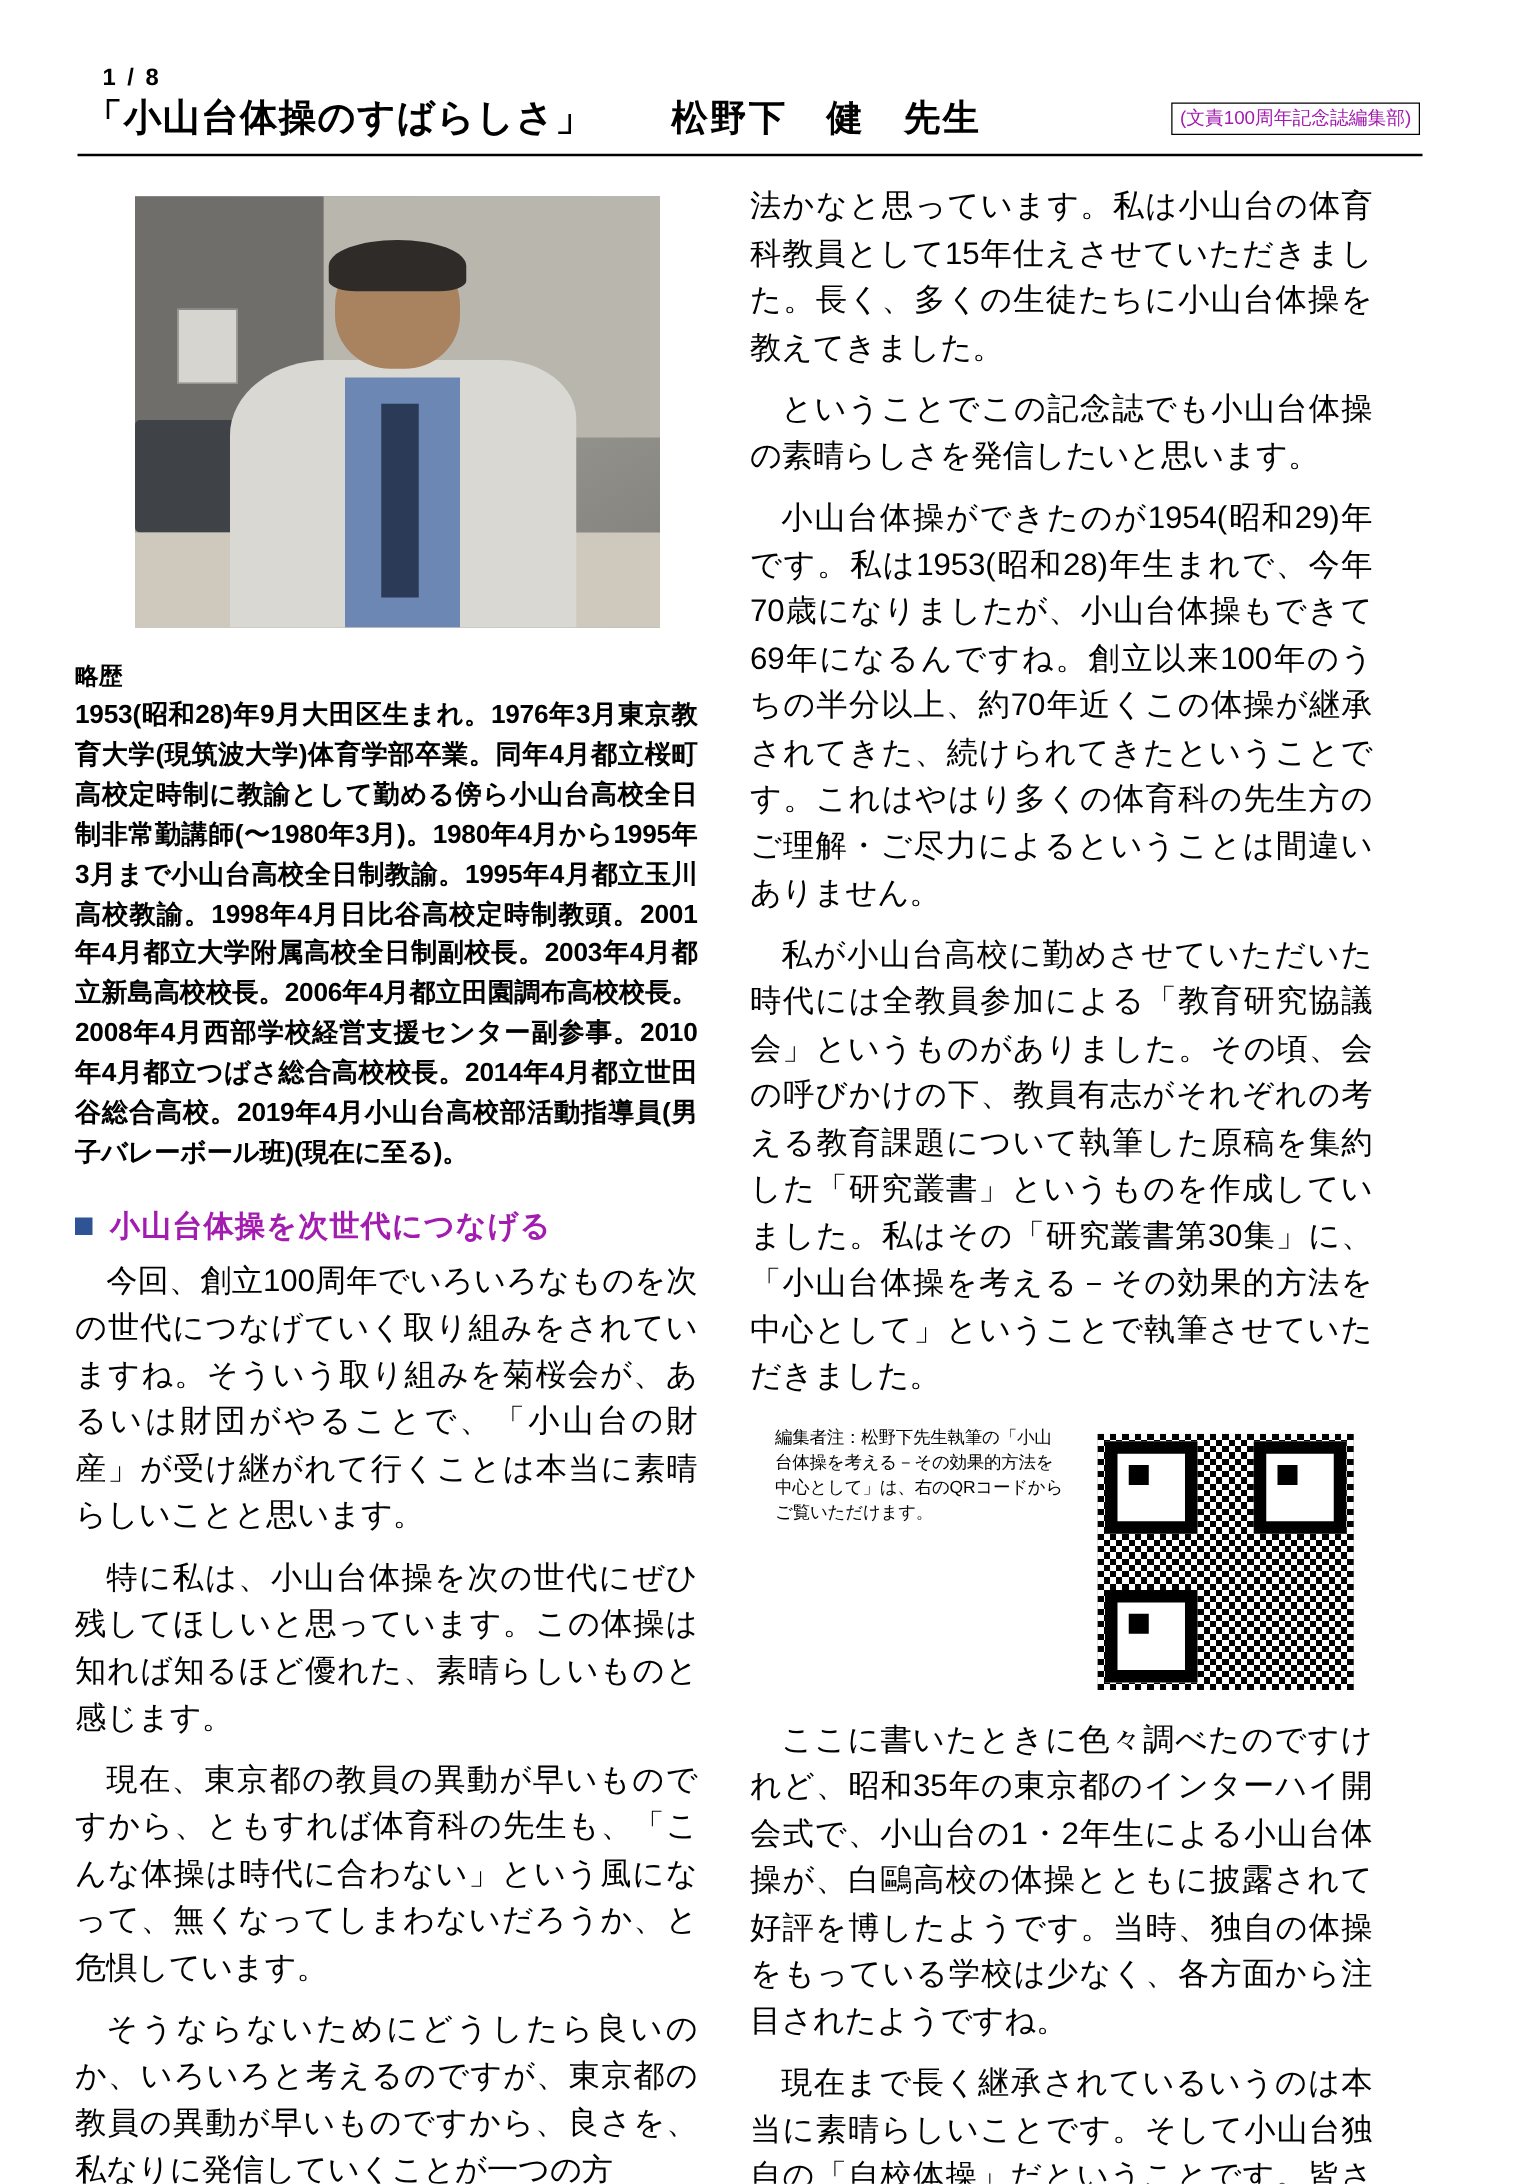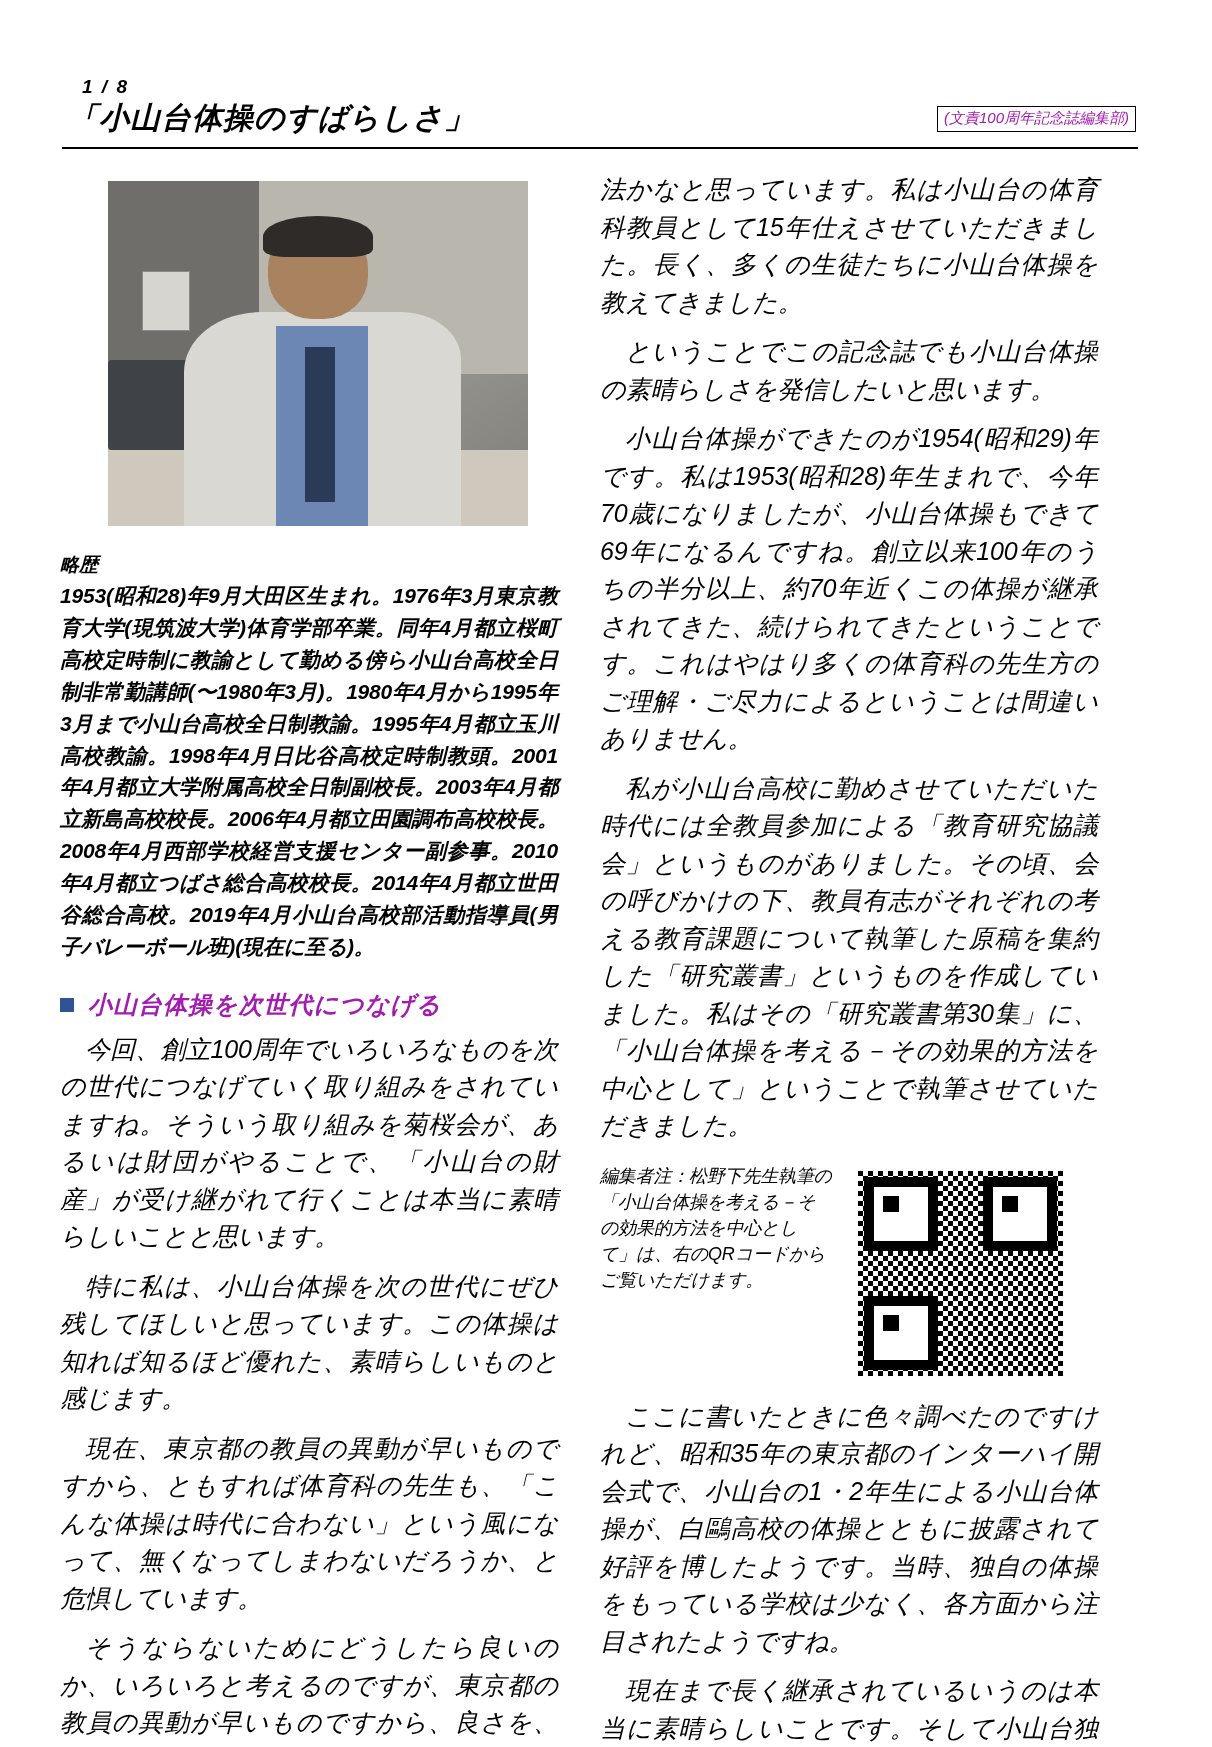--- a/index.html
+++ b/index.html
@@ -13,22 +13,21 @@
     font-family: "Liberation Sans", "DejaVu Sans", sans-serif;
     color: #000000;
     position: relative;
     overflow: hidden;
   }
   .page {
     position: relative;
     width: 1200px;
     height: 1747px;
     box-sizing: border-box;
-    padding: 64px 60px 20px 60px;
-    font-style: italic;
+    padding: 40px 60px 20px 60px;
   }
   .page-number {
     font-size: 19px;
     font-weight: bold;
     letter-spacing: 2px;
     margin-left: 22px;
     margin-top: 12px;
   }
   .title-row {
     display: flex;
@@ -168,23 +167,24 @@
     font-weight: bold;
     margin: 4px 0 10px 18px;
   }
   .note-block {
     display: flex;
     margin: 18px 0 14px 0;
     align-items: flex-start;
   }
   .note-text {
     width: 232px;
-    font-size: 18px;
+    font-size: 14px;
     line-height: 1.45;
     letter-spacing: -0.2px;
+    margin-left: 20px;
   }
   .qr {
     width: 205px;
     height: 205px;
     margin-left: 18px;
     flex: none;
     background:
       repeating-linear-gradient(90deg, #000 0 5px, #fff 5px 10px),
       repeating-linear-gradient(0deg, #000 0 5px, #fff 5px 10px);
     background-blend-mode: difference;
@@ -211,20 +211,21 @@
 </style>
 </head>
 <body>
 
 <div class="page">
 
   <div class="page-number">1 / 8</div>
 
   <div class="title-row">
     <div class="title-main">「小山台体操のすばらしさ」</div>
+    <div class="title-author">松野下　健　先生</div>
     <div class="title-credit">(文責100周年記念誌編集部)</div>
   </div>
   <hr class="title-rule">
 
   <div class="columns">
 
     <div class="col-left">
 
       <div class="photo">
         <div class="wallA"></div>

